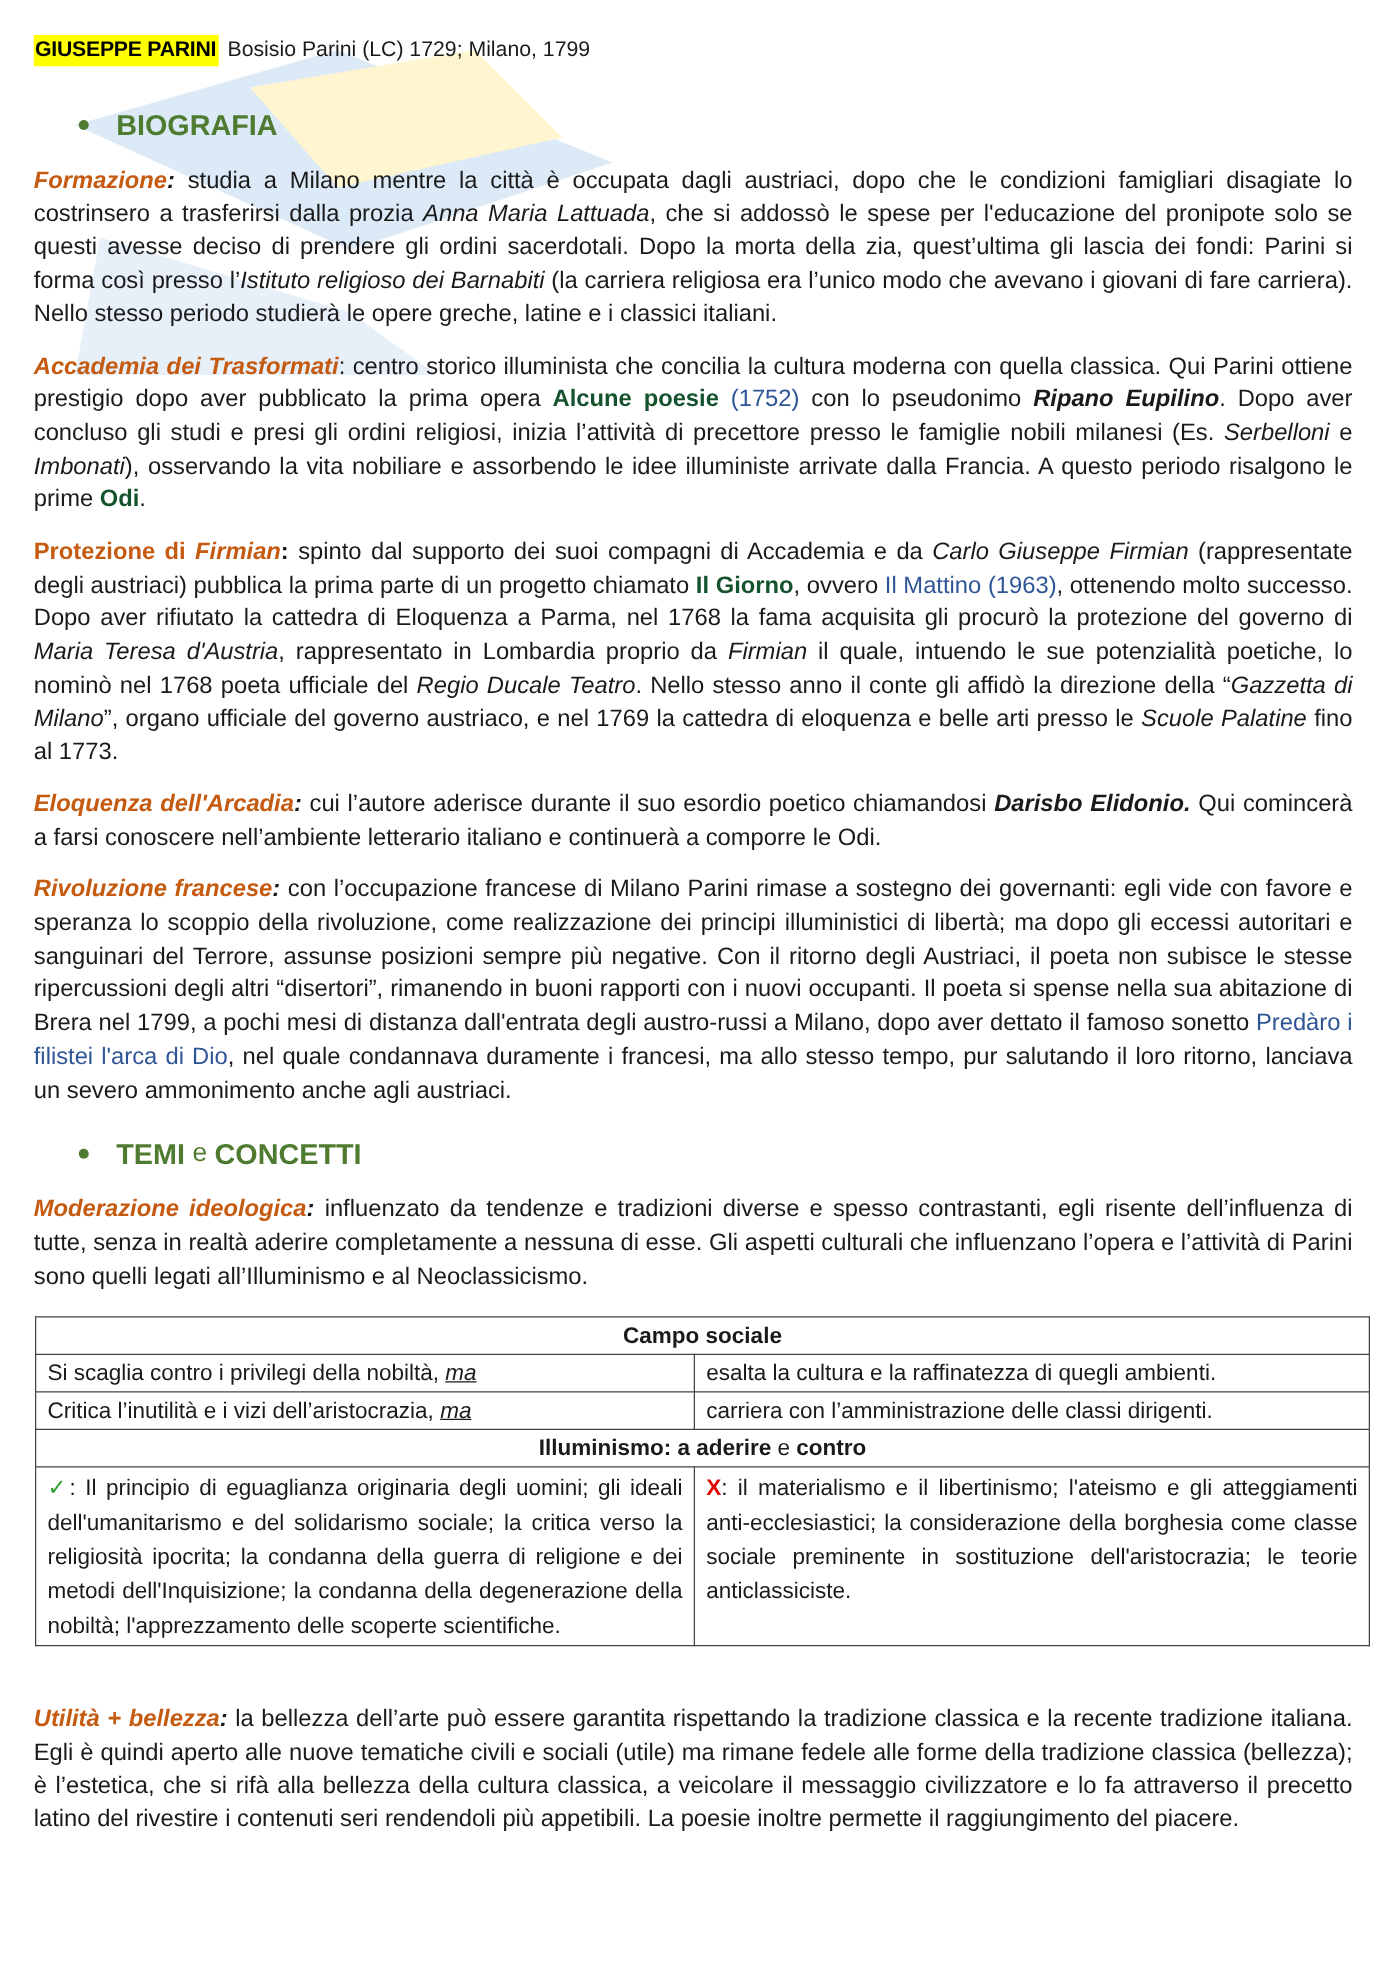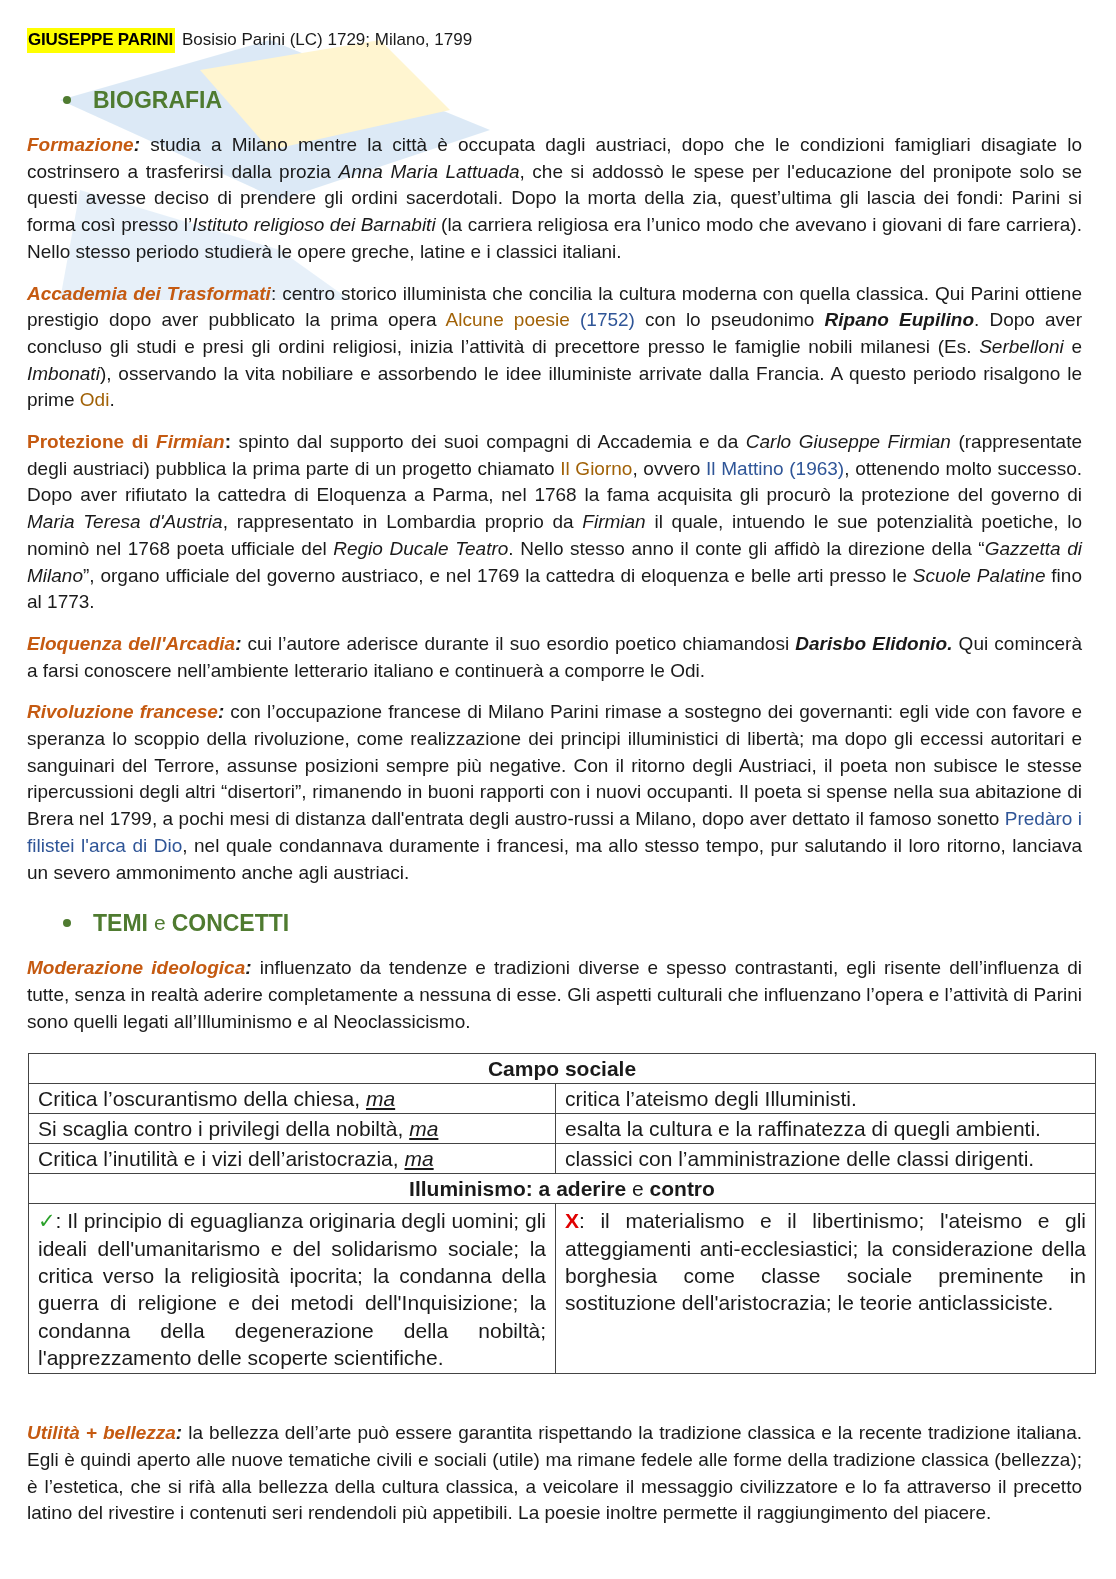--- a/index.html
+++ b/index.html
@@ -28,28 +28,28 @@
     margin-right: 22px;
   }
   .section-head .small-e { font-weight: normal; margin: 0 6px; font-size: 21px; }
   p.par {
     margin: 0 0 15px 0; font-size: 19px; line-height: 26.7px;
     text-align: justify; color: #1a1a1a;
   }
   .lbl { color: #c55a11; font-weight: bold; }
   .lbl-i { color: #c55a11; font-weight: bold; font-style: italic; }
   .colon { font-weight: bold; font-style: italic; color: #1a1a1a; }
-  .blue-b { color: #a16207; font-weight: normal; }
+  .blue-b { color: #14532d; font-weight: bold; }
   .blue { color: #2f5597; }
   .blue-i { color: #2f5597; }
   .bi { font-weight: bold; font-style: italic; }
   i { font-style: italic; }
   table.t {
     width: 1068px; border-collapse: collapse; margin: 18px 0 0 1px;
-    font-size: 21px; color: #1a1a1a;
+    font-size: 18px; color: #1a1a1a;
   }
   table.t td { border: 1.5px solid #444; padding: 2px 9px; line-height: 25px; vertical-align: top; }
   table.t td.head { text-align: center; font-weight: bold; padding: 2px; }
   table.t td.lcol { width: 508px; }
   table.t .ma { font-style: italic; text-decoration: underline; }
   table.t td.pc { text-align: justify; line-height: 27.3px; padding: 3px 9px 2px 9px; height: 130px; }
   .check { color: #2aa12a; font-weight: bold; }
   .xmark { color: #e00000; font-weight: bold; }
   .spacer-after-table { height: 46px; }
 </style>
@@ -104,30 +104,26 @@
   <p class="par">
     <span class="lbl-i">Moderazione ideologica</span><span class="colon">:</span><span> influenzato da tendenze e tradizioni diverse e spesso contrastanti, egli risente dell’influenza di tutte, senza in realtà aderire completamente a nessuna di esse. Gli aspetti culturali che influenzano l’opera e l’attività di Parini sono quelli legati all’Illuminismo e al Neoclassicismo.</span>
   </p>
 
   <table class="t">
     <tbody>
         <tr>
       <td class="head" colspan="2">Campo sociale</td>
     </tr>
     <tr>
-      <td class="lcol"><span>Critica l’oscurantismo della chiesa, </span><span class="ma">ma</span></td>
-      <td>critica l’ateismo degli Illuministi.</td>
-    </tr>
-    <tr>
       <td class="lcol"><span>Si scaglia contro i privilegi della nobiltà, </span><span class="ma">ma</span></td>
       <td>esalta la cultura e la raffinatezza di quegli ambienti.</td>
     </tr>
     <tr>
       <td class="lcol"><span>Critica l’inutilità e i vizi dell’aristocrazia, </span><span class="ma">ma</span></td>
-      <td>classici con l’amministrazione delle classi dirigenti.</td>
+      <td>carriera con l’amministrazione delle classi dirigenti.</td>
     </tr>
     <tr>
       <td class="head" colspan="2"><span>Illuminismo: a aderire</span><span style="font-weight:normal"> e </span><span>contro</span></td>
     </tr>
     <tr>
       <td class="lcol pc"><span class="check">✓</span><span>: Il principio di eguaglianza originaria degli uomini; gli ideali dell'umanitarismo e del solidarismo sociale; la critica verso la religiosità ipocrita; la condanna della guerra di religione e dei metodi dell'Inquisizione; la condanna della degenerazione della nobiltà; l'apprezzamento delle scoperte scientifiche.</span></td>
       <td class="pc"><span class="xmark">X</span><span>: il materialismo e il libertinismo; l'ateismo e gli atteggiamenti anti-ecclesiastici; la considerazione della borghesia come classe sociale preminente in sostituzione dell'aristocrazia; le teorie anticlassiciste.</span></td>
     </tr>
   </tbody>
     </table>

